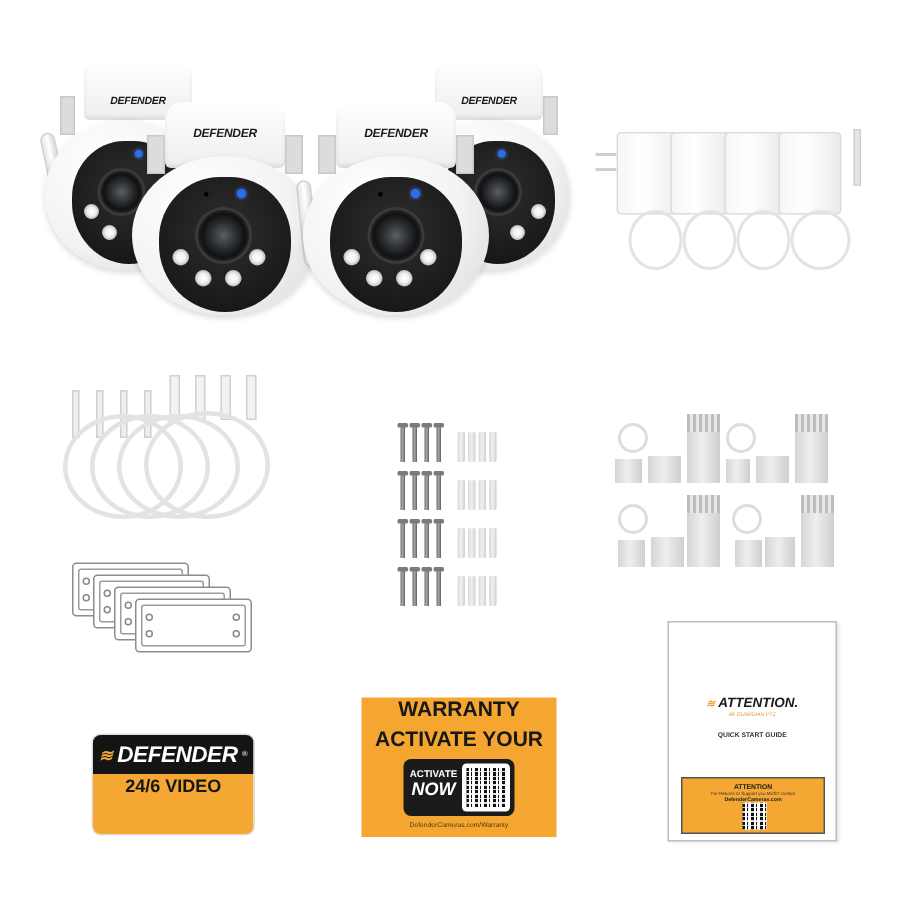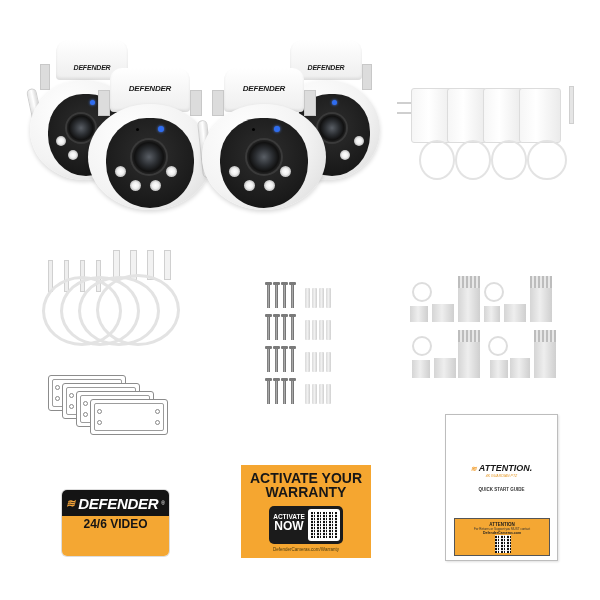--- a/index.html
+++ b/index.html
@@ -108,21 +108,21 @@
     position: absolute; left: 241px; top: 465px; width: 130px; height: 93px;
     background: #f5a630; text-align: center;
   }
   .w-title { font-weight: bold; font-size: 14px; line-height: 14px; color: #171717; margin-top: 6px; }
   .w-box {
     position: absolute; left: 28px; top: 41px; width: 74px; height: 38px;
     background: #1b1b1b; border-radius: 5px; overflow: hidden;
   }
   .w-act { position: absolute; left: 3px; top: 7px; width: 34px; color: #fff; font-weight: bold; text-align: center; }
   .w-act1 { font-size: 6.5px; line-height: 7px; }
-  .w-act2 { font-size: 12px; line-height: 12px; }
+  .w-act2 { font-size: 12px; line-height: 12px; font-style: italic; }
   .qr {
     position: absolute; background:
       repeating-linear-gradient(0deg, rgba(255,255,255,0) 0 2px, rgba(255,255,255,0.85) 2px 3px),
       repeating-linear-gradient(90deg, #111 0 2px, #fff 2px 3px, #111 3px 4px, #fff 4px 6px);
   }
   .w-qr-wrap { position: absolute; right: 3px; top: 3px; width: 32px; height: 32px; background: #fff; border-radius: 3px; }
   .w-url { position: absolute; left: 0; right: 0; bottom: 6px; font-size: 4.5px; color: #4a3a10; }
 
   .guide {
     position: absolute; left: 445px; top: 414px; width: 113px; height: 147px;
@@ -335,22 +335,22 @@
     <span class="sd-logo-text">DEFENDER</span>
     <span style="color:#fff;font-size:5px;">®</span>
   </div>
   <div class="sd-bottom">
     <div class="sd-line">24/6 VIDEO</div>
 
   </div>
 </div>
 
 <div class="warranty">
+  <div class="w-title" style="margin-top:0;">WARRANTY</div>
   <div class="w-title">ACTIVATE YOUR</div>
-  <div class="w-title" style="margin-top:0;">WARRANTY</div>
   <div class="w-box">
     <div class="w-act">
       <div class="w-act1">ACTIVATE</div>
       <div class="w-act2">NOW</div>
     </div>
     <div class="w-qr-wrap">
       <div class="qr" style="left:3px;top:3px;width:26px;height:26px;"></div>
     </div>
   </div>
   <div class="w-url">DefenderCameras.com/Warranty</div>

